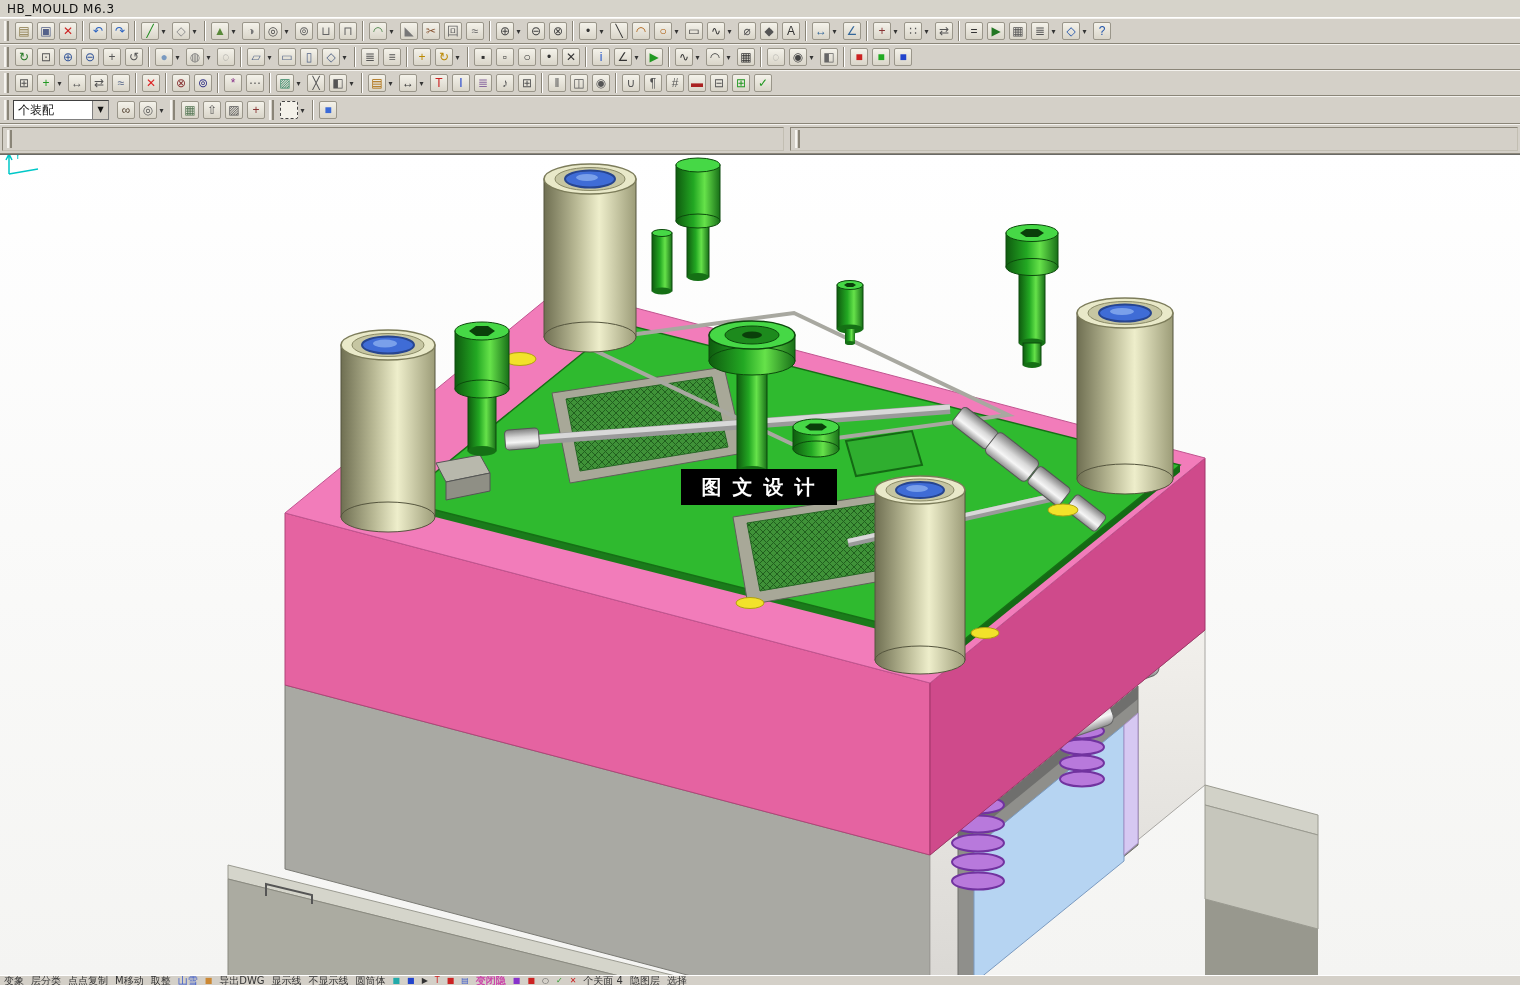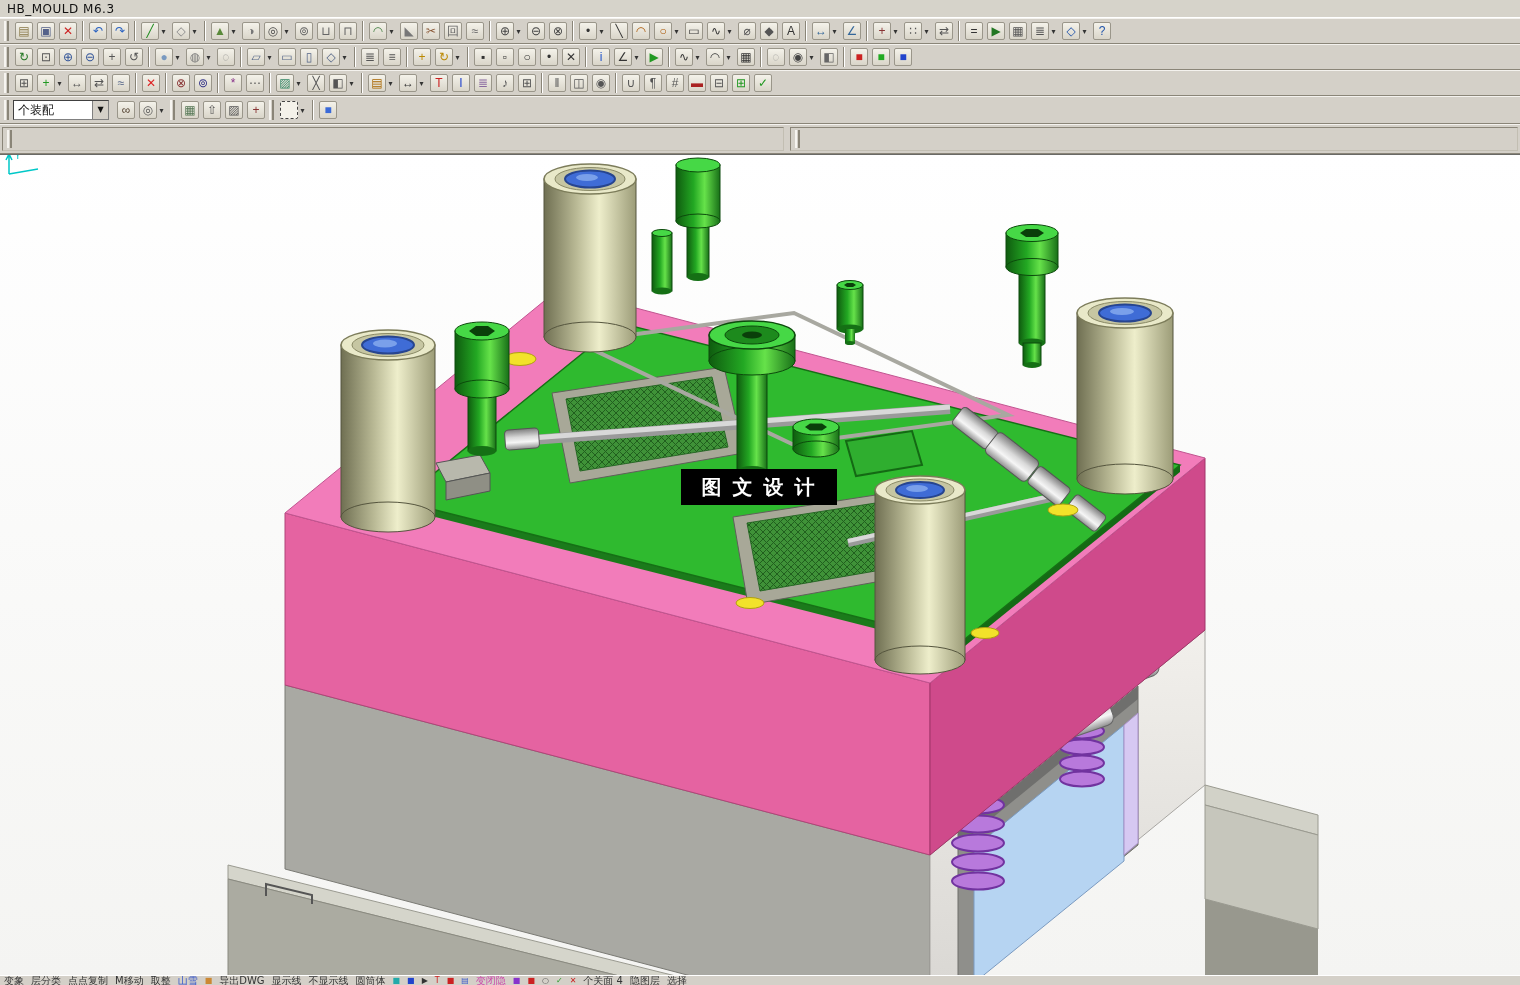--- a/index.html
+++ b/index.html
@@ -713,21 +713,21 @@
       <span class="sb-text" style="color: rgb(51, 51, 51);">导出DWG</span>
       <span class="sb-text" style="color: rgb(51, 51, 51);">显示线</span>
       <span class="sb-text" style="color: rgb(51, 51, 51);">不显示线</span>
       <span class="sb-text" style="color: rgb(51, 51, 51);">圆筒体</span>
       <span class="sb-glyph" style="color: rgb(34, 170, 170);">■</span>
       <span class="sb-glyph" style="color: rgb(34, 68, 204);">■</span>
       <span class="sb-glyph" style="color: rgb(51, 51, 51);">▶</span>
       <span class="sb-glyph" style="color: rgb(204, 34, 34);">T</span>
       <span class="sb-glyph" style="color: rgb(204, 34, 34);">■</span>
       <span class="sb-glyph" style="color: rgb(51, 85, 204);">▤</span>
-      <span class="sb-text" style="color: rgb(204, 68, 170);">变闭隐</span>
+      <span class="sb-text" style="color: rgb(204, 68, 170); font-weight: bold;">变闭隐</span>
       <span class="sb-glyph" style="color: rgb(136, 51, 204);">■</span>
       <span class="sb-glyph" style="color: rgb(204, 34, 34);">■</span>
       <span class="sb-glyph" style="color: rgb(85, 85, 85);">○</span>
       <span class="sb-glyph" style="color: rgb(34, 153, 34);">✓</span>
       <span class="sb-glyph" style="color: rgb(204, 34, 34);">✕</span>
       <span class="sb-text" style="color: rgb(51, 51, 51);">个关面 4</span>
       <span class="sb-text" style="color: rgb(51, 51, 51);">隐图层</span>
       <span class="sb-text" style="color: rgb(51, 51, 51);">选择</span>
     </div>
 </div>

